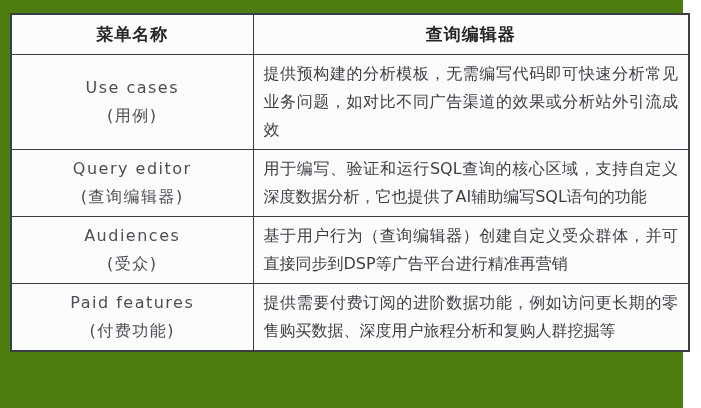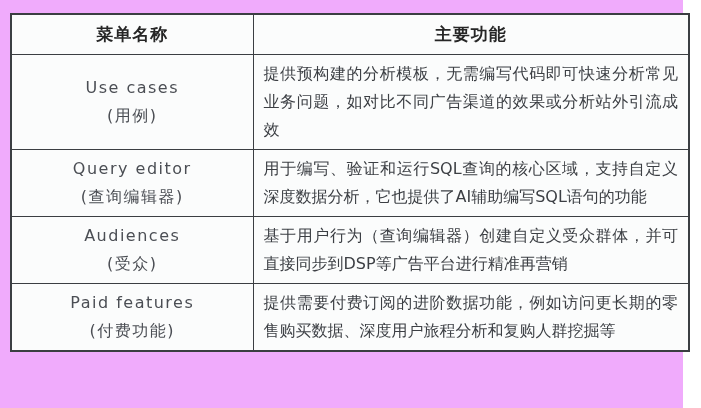--- a/index.html
+++ b/index.html
@@ -5,21 +5,21 @@
   * { margin: 0; padding: 0; box-sizing: border-box; }
   html, body {
     width: 701px; height: 408px;
     background: #ffffff;
     font-family: "DejaVu Sans", "Liberation Sans", sans-serif;
     overflow: hidden;
   }
   .page {
     position: relative;
     width: 683px; height: 408px;
-    background: #f0abfc;
+    background: #4d7c0f;
   }
   table.menu-table {
     position: absolute;
     left: 10px; top: 13px;
     width: 680px;
     border-collapse: collapse;
     table-layout: fixed;
     background: #fbfcfc;
   }
   table.menu-table, table.menu-table th, table.menu-table td {
@@ -56,21 +56,21 @@
   }
 </style>
 </head>
 <body>
 
 <div class="page">
   <table class="menu-table">
     <thead>
       <tr>
         <th class="col-name">菜单名称</th>
-        <th class="col-desc">主要功能</th>
+        <th class="col-desc">查询编辑器</th>
       </tr>
     </thead>
     <tbody id="table-body">
   <tr>
     <td class="cell-name">
       <div>Use cases</div>
       <div>(用例)</div>
     </td>
     <td class="cell-desc">提供预构建的分析模板，无需编写代码即可快速分析常见业务问题，如对比不同广告渠道的效果或分析站外引流成效</td>
   </tr>

